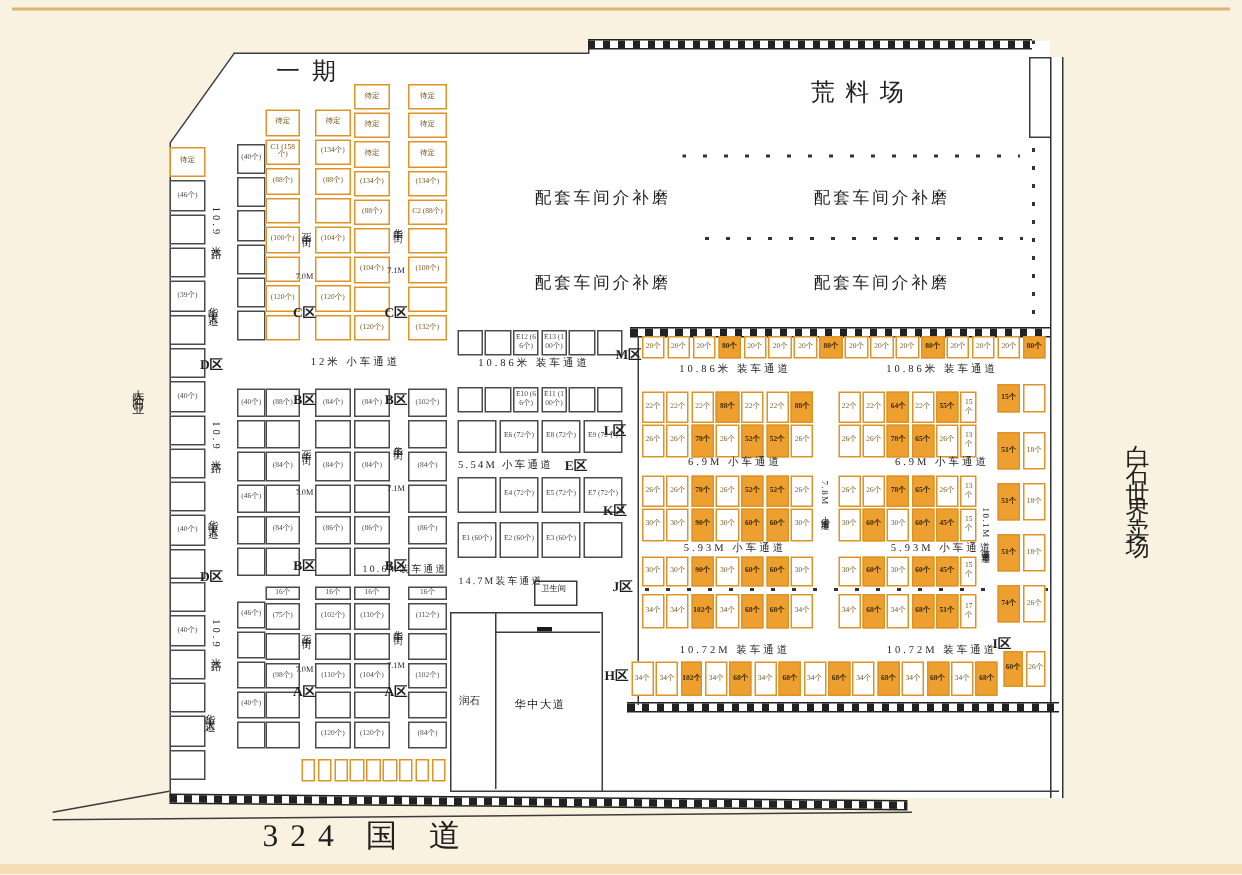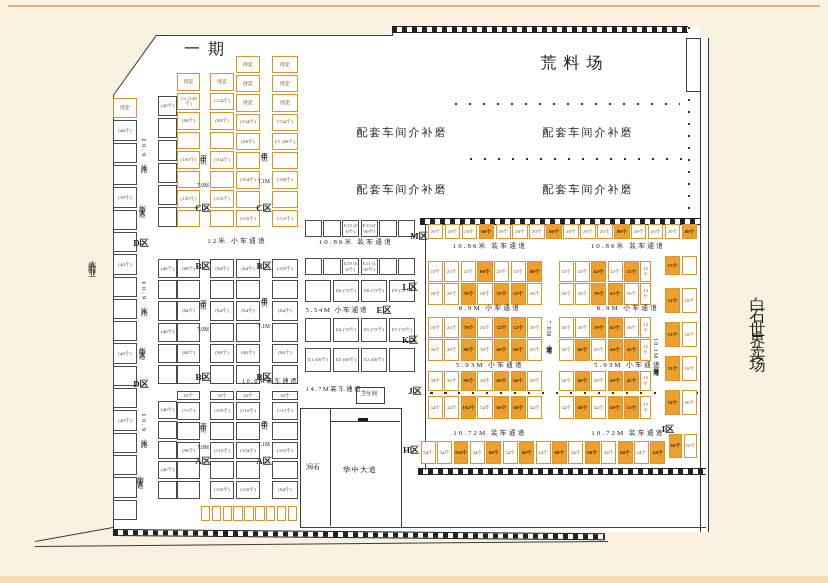--- a/index.html
+++ b/index.html
@@ -39,20 +39,21 @@
   <div id="plan">
     <div id="white-area"></div>
 
   <div class="lbl" style="left: 208px; top: 49px; font-size: 16px; letter-spacing: 8px;">一期</div>
       <div class="lbl" style="left: 575px; top: 63px; font-size: 16px; letter-spacing: 7px;">荒料场</div>
       <div class="lbl" style="left: 402px; top: 133px; font-size: 11px; letter-spacing: 2px;">配套车间介补磨</div>
       <div class="lbl" style="left: 588px; top: 133px; font-size: 11px; letter-spacing: 2px;">配套车间介补磨</div>
       <div class="lbl" style="left: 402px; top: 190px; font-size: 11px; letter-spacing: 2px;">配套车间介补磨</div>
       <div class="lbl" style="left: 588px; top: 190px; font-size: 11px; letter-spacing: 2px;">配套车间介补磨</div>
       <div class="lbl v" style="left: 757px; top: 320px; font-size: 16px; letter-spacing: 12px;">白石世界卖场</div>
+      <div class="lbl" style="left: 245px; top: 557px; font-size: 21px; letter-spacing: 8px;">324 国 道</div>
       <div class="lbl v" style="left: 91px; top: 259px; font-size: 8px; letter-spacing: 3px;">大陆石业</div>
       <div class="lbl" style="left: 313px; top: 468px; font-size: 7px; letter-spacing: 0px;">润石</div>
       <div class="lbl" style="left: 360px; top: 470px; font-size: 7.5px; letter-spacing: 1px;">华中大道</div>
       <div class="lbl" style="left: 369px; top: 394px; font-size: 5.5px; letter-spacing: 0px;">卫生间</div>
       <div class="lbl v" style="left: 143px; top: 150px; font-size: 7px; letter-spacing: 2px;">10.9米路</div>
       <div class="lbl v" style="left: 141px; top: 203px; font-size: 7px; letter-spacing: 2px;">华中大道</div>
       <div class="lbl v" style="left: 143px; top: 293px; font-size: 7px; letter-spacing: 2px;">10.9米路</div>
       <div class="lbl v" style="left: 141px; top: 345px; font-size: 7px; letter-spacing: 2px;">华中大道</div>
       <div class="lbl v" style="left: 143px; top: 425px; font-size: 7px; letter-spacing: 2px;">10.9米路</div>
       <div class="lbl v" style="left: 139px; top: 474px; font-size: 7px; letter-spacing: 2px;">华中大道</div>

